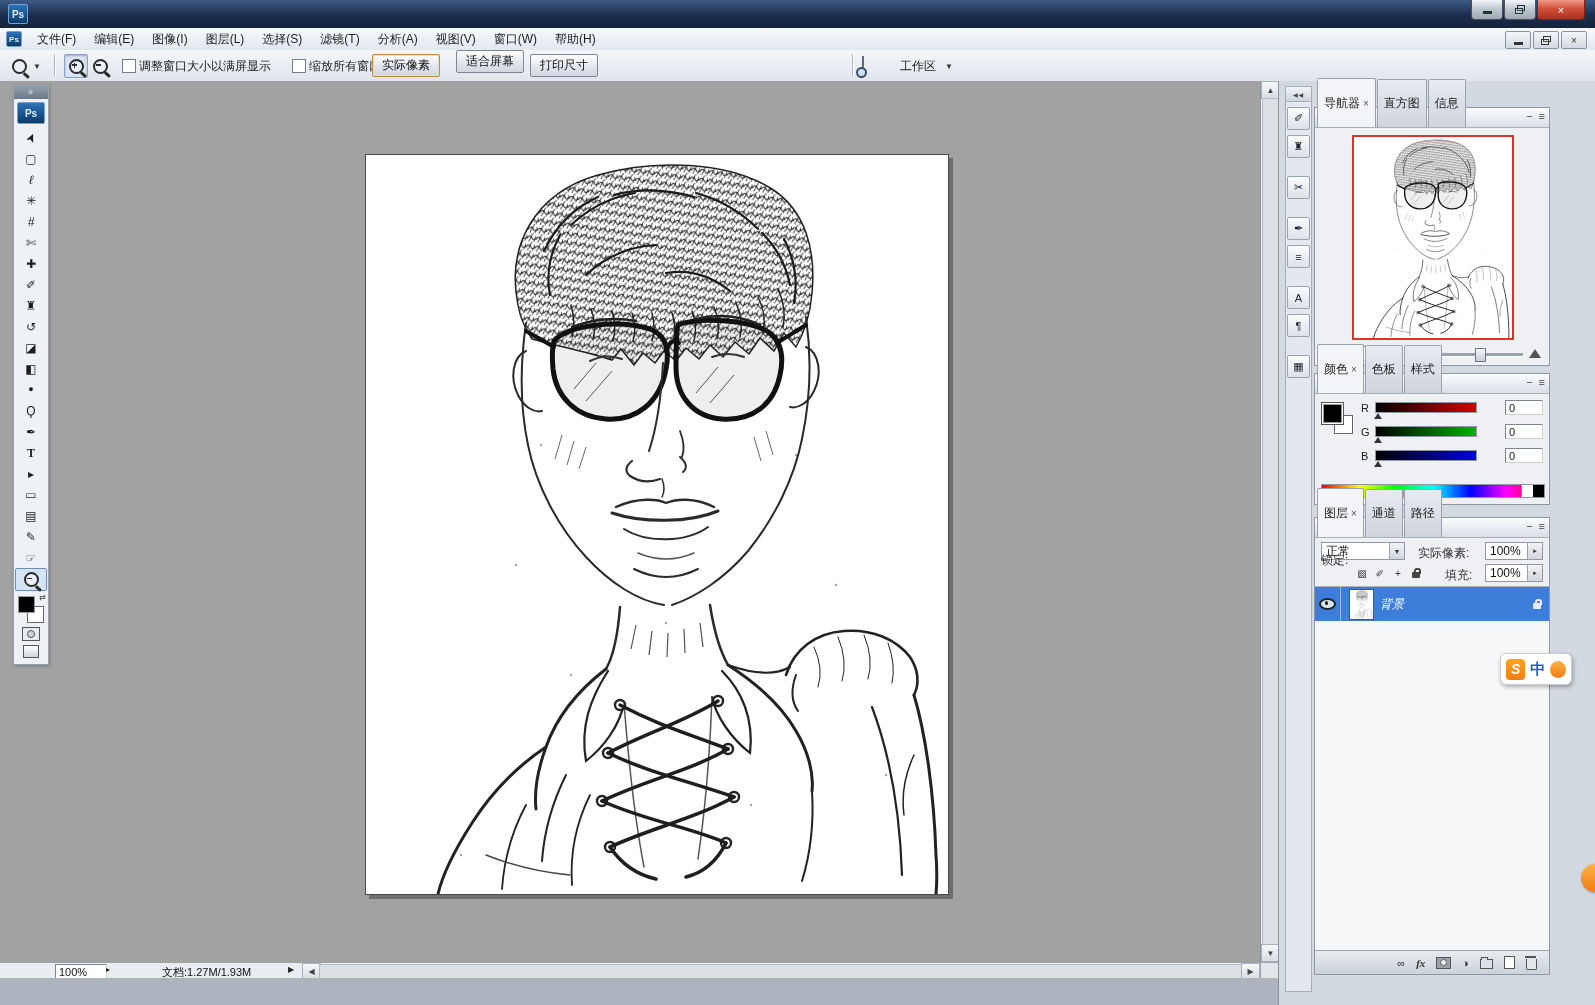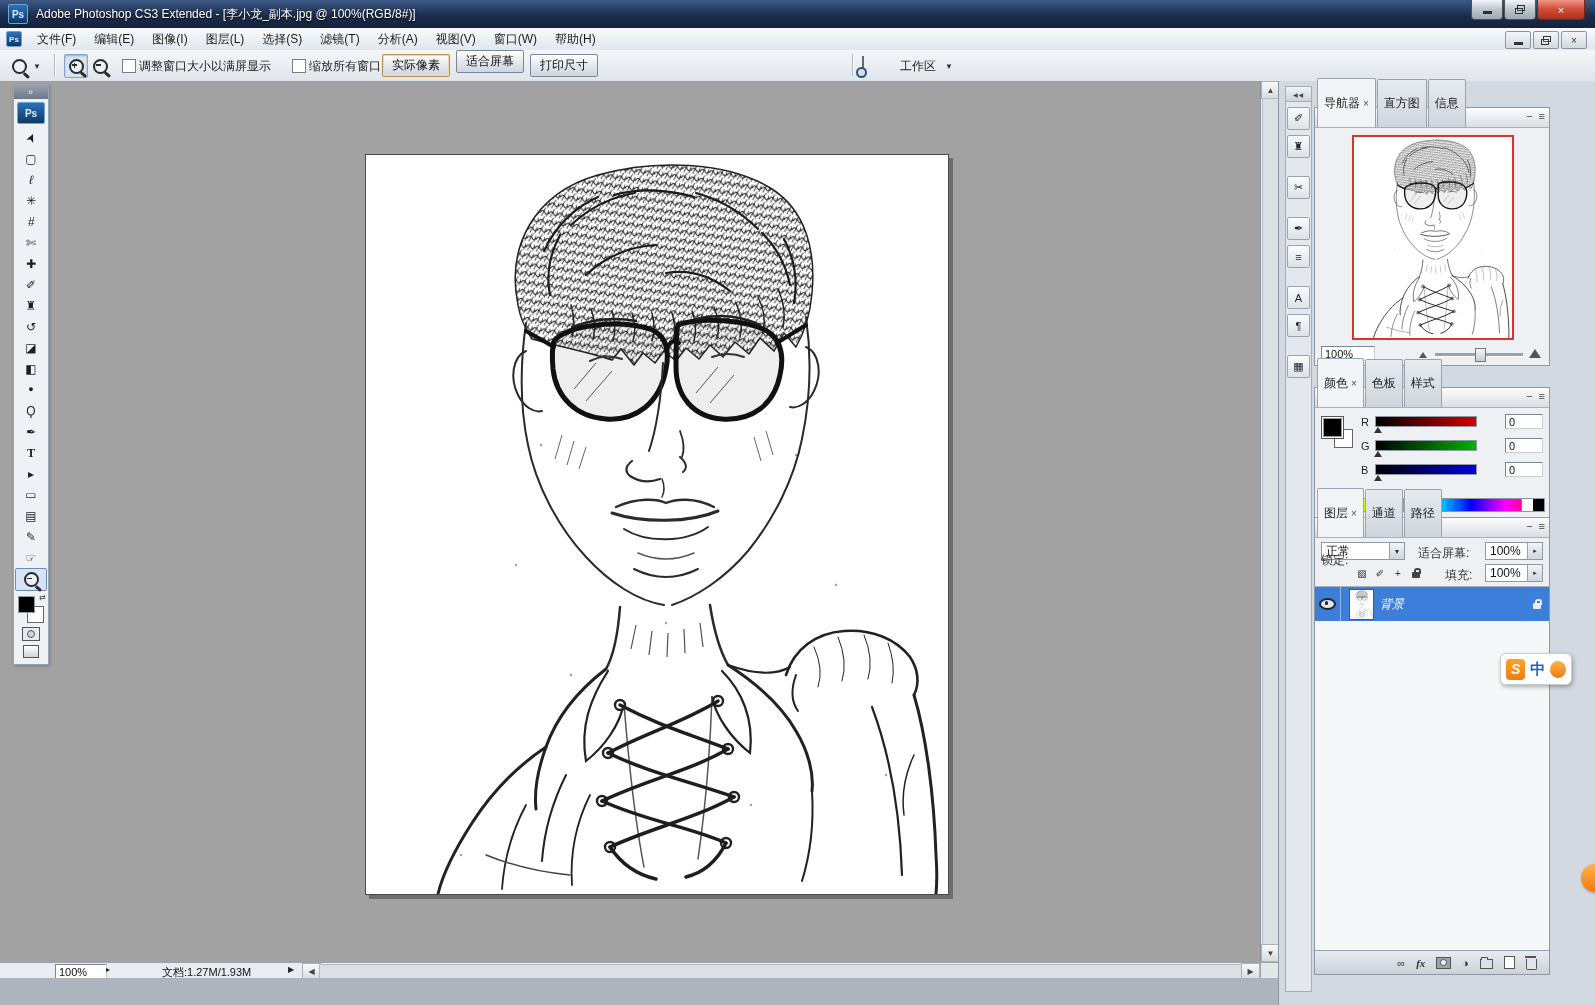--- a/index.html
+++ b/index.html
@@ -173,21 +173,20 @@
   .ime-hand{width:17px;height:17px;border-radius:50%;background:linear-gradient(#ffb24a,#ef7b10);
     display:flex;align-items:center;justify-content:center;color:#fff;font-size:8px;}
   .orange-dot{left:1581px;top:864px;width:28px;height:28px;border-radius:50%;background:linear-gradient(#ffb24a,#ef7b10);
     box-shadow:1px 1px 3px rgba(0,0,0,.35);z-index:50;}
 </style>
 </head>
 <body>
 
 <div class="abs titlebar">
   <div class="app-badge">Ps</div>
-  <div class="title-text">Adobe Photoshop CS3 Extended - [李小龙_副本.jpg @ 100%(RGB/8#)]</div>
   <div class="winbtns">
     <div class="winbtn">
         <span class="min-bar"></span>
       </div>
     <div class="winbtn">
         <span class="dbl-sq"></span>
       </div>
     <div class="winbtn close">
         <span>×</span>
       </div>
@@ -230,21 +229,21 @@
     </div>
   <div class="optbtn-sq" style="left:88px;top:4px;">
       <span class="mag">
         <b></b>
       </span>
     </div>
   <span class="abs cb" style="left:122px;top:9px;"></span>
   <span class="abs opt-label" style="left:139px;top:8px;">调整窗口大小以满屏显示</span>
   <span class="abs cb" style="left:292px;top:9px;"></span>
   <span class="abs opt-label" style="left:309px;top:8px;text-align:right;">缩放所有窗口</span>
-  <div class="pbtn primary" style="left:382px;top:4px;text-align:center;">实际像素</div>
+  <div class="pbtn primary" style="left:372px;top:4px;text-align:center;">实际像素</div>
   <div class="pbtn" style="left:456px;top:0;">适合屏幕</div>
   <div class="pbtn" style="left:530px;top:4px;">打印尺寸</div>
   <div class="vsep" style="left:852px;"></div>
   <div class="abs" style="left:862px;top:7px;"><span class="bridge-icon"></span></div>
   <div class="abs" style="left:900px;top:8px;display:flex;align-items:center;gap:9px;">
     <span class="opt-label">工作区</span>
     <span class="dd-arrow">▼</span>
   </div>
 </div>
 
@@ -725,21 +724,21 @@
         <div class="inset" style="position:absolute;left:6px;top:1px;width:46px;height:13px;">100%</div>
         <span class="mountain" style="left:104px;top:7px;"></span>
         <div class="nav-slider">
           <div class="nav-slider-thumb"></div>
         </div>
         <span class="mountain large" style="left:214px;top:4px;"></span>
       </div>
     </div>
   </div>
 
-  <div class="panel" style="top:306px;height:132px;">
+  <div class="panel" style="top:292px;height:132px;">
     <div class="tabs">
       <div class="tab active">
         <span>颜色</span>
         <span class="tab-close">×</span>
       </div>
       <div class="tab">
           <span>色板</span>
         </div>
       <div class="tab">
           <span>样式</span>
@@ -790,21 +789,21 @@
         </div>
       <div class="panel-ctrl">
         <span>−</span>
         <span>≡</span>
       </div>
     </div>
     <div class="combo" style="left:6px;top:24px;width:84px;">
       <span class="val">正常</span>
       <span class="dd">▼</span>
     </div>
-    <span class="plabel" style="left:103px;top:27px;">适合屏幕:</span>
+    <span class="plabel" style="left:103px;top:27px;">实际像素:</span>
     <div class="combo" style="left:170px;top:24px;width:58px;">
       <span class="val">100%</span>
       <span class="dd">▸</span>
     </div>
     <span class="plabel" style="left:6px;top:34px;">锁定:</span>
     <div class="lockbtn" style="left:38px;top:46px;">
         <span>▧</span>
       </div>
     <div class="lockbtn" style="left:56px;top:46px;">
         <span>✐</span>

